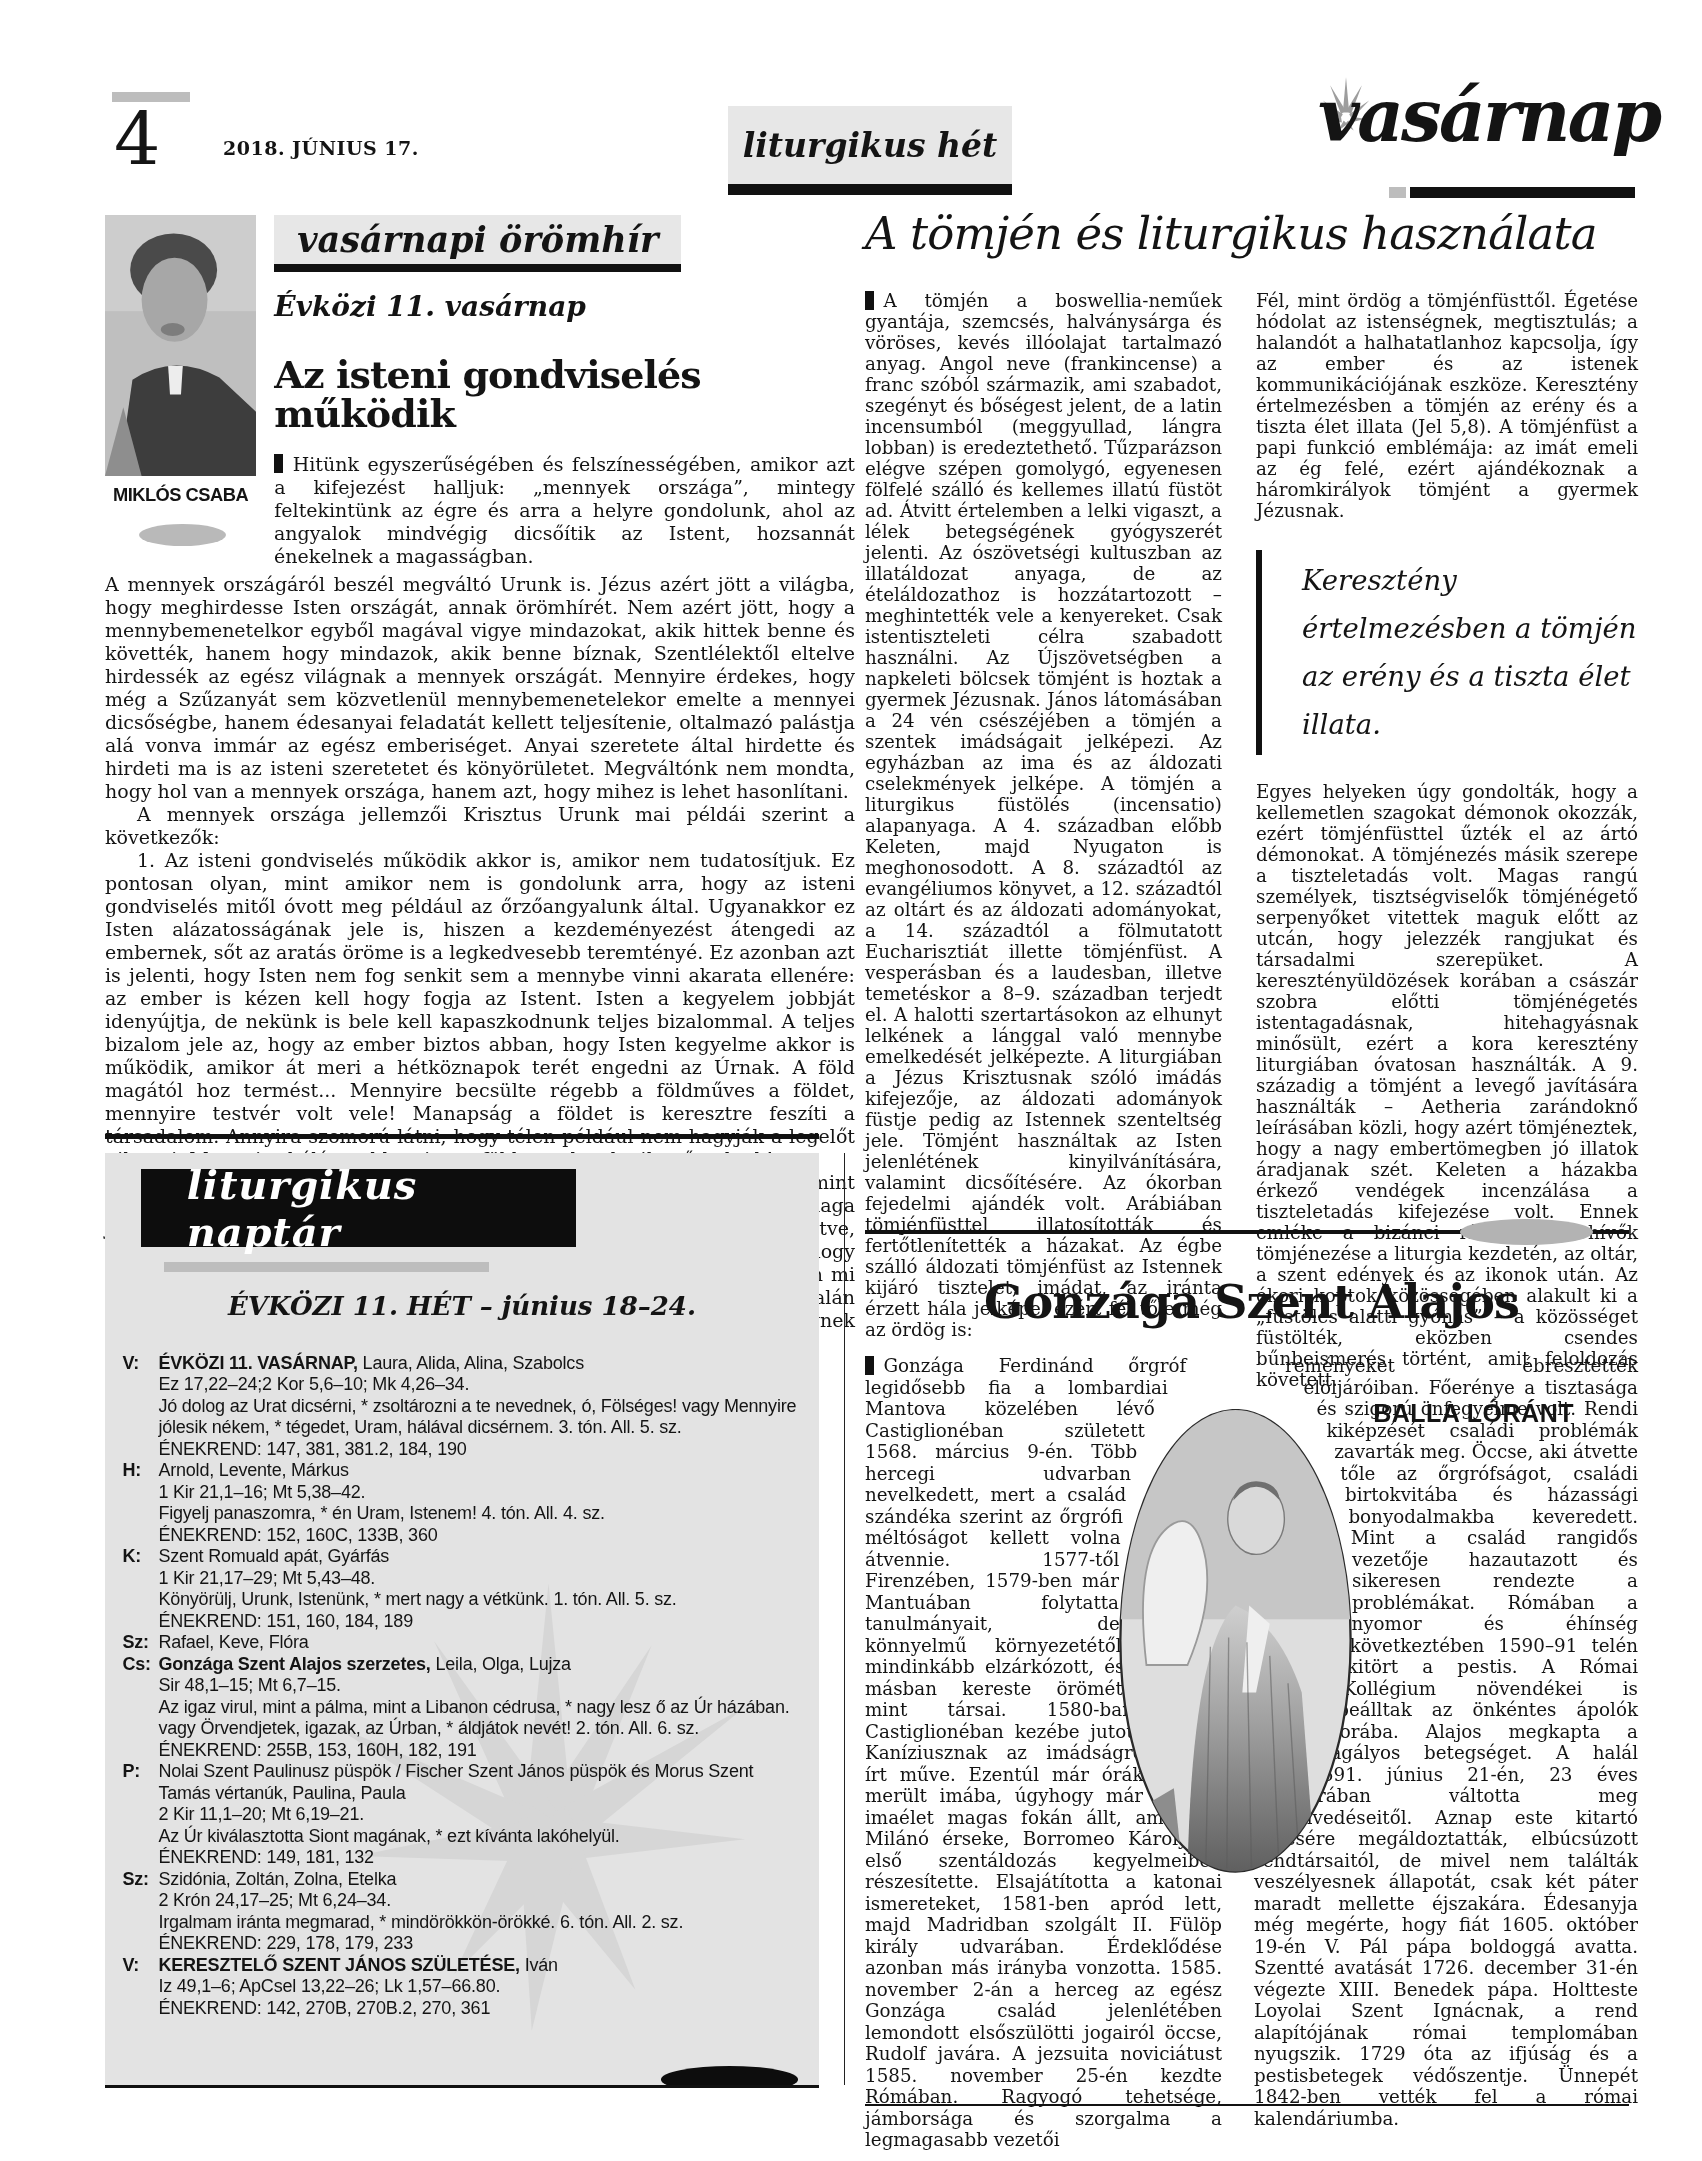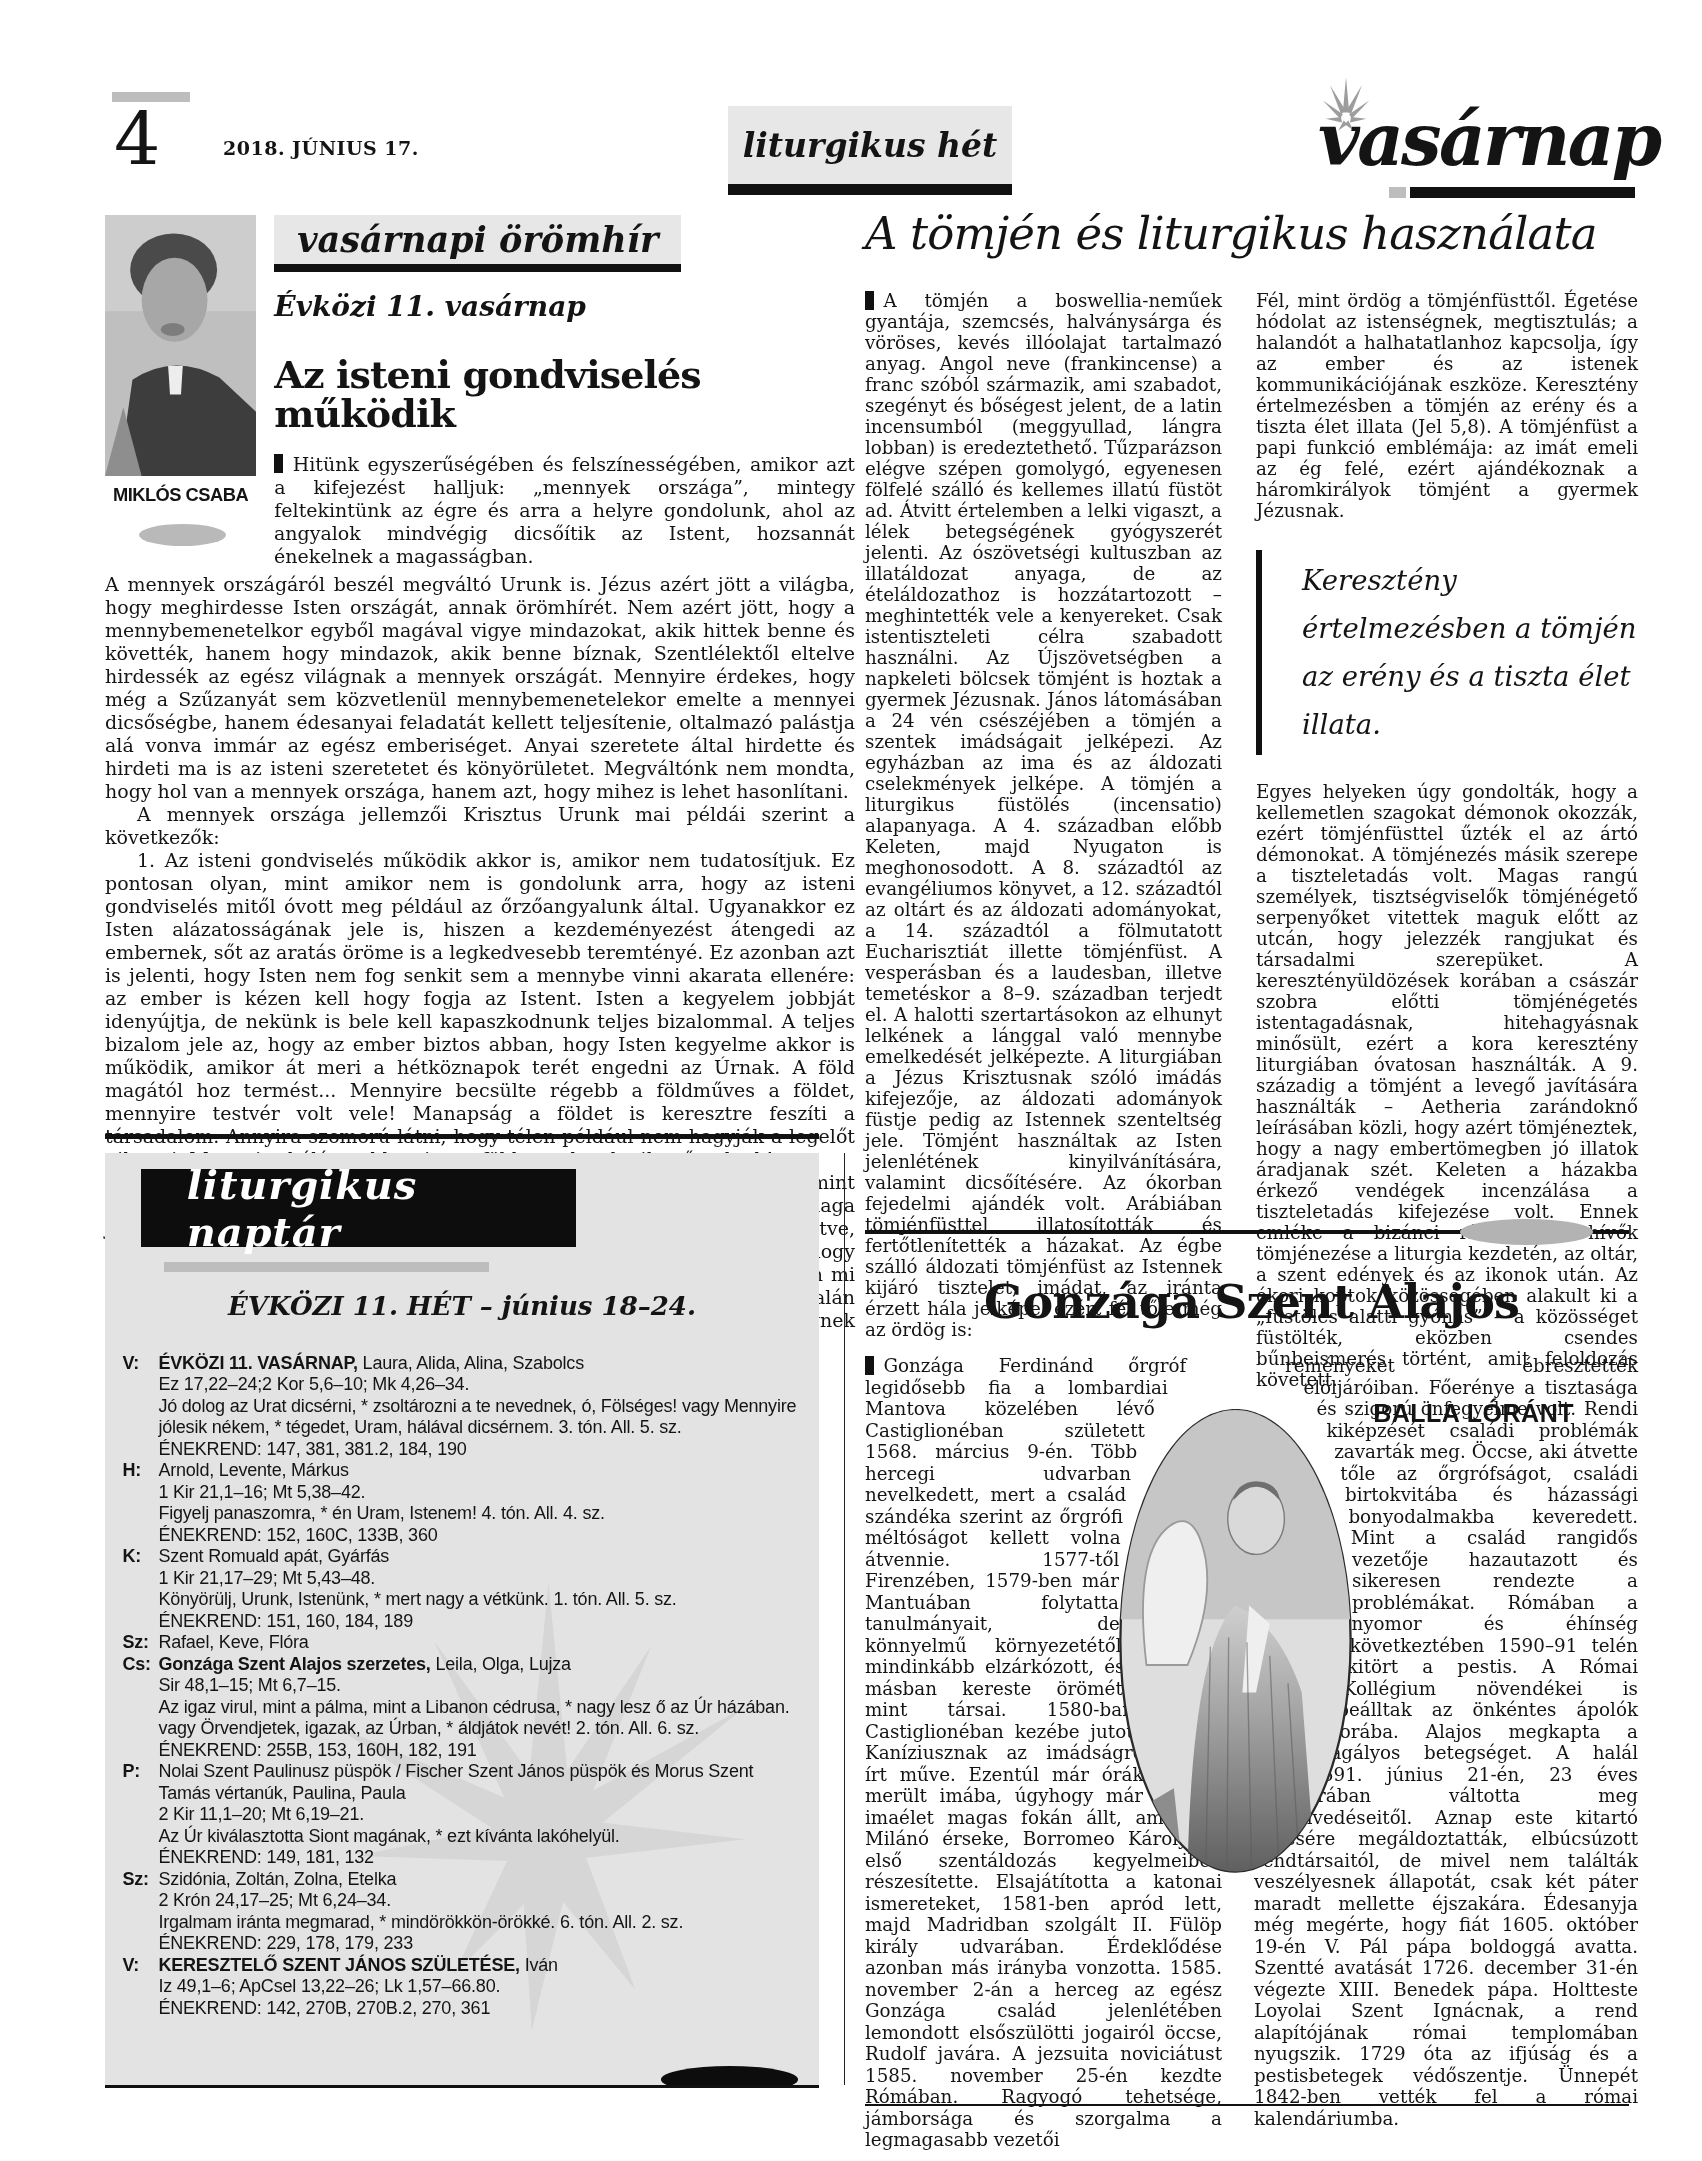--- a/index.html
+++ b/index.html
@@ -6,21 +6,21 @@
   #page{position:relative;width:1702px;height:2161px;background:#ffffff;
         font-family:"DejaVu Serif","Liberation Serif",serif;color:#141414;overflow:hidden;}
   
   .graybar{position:absolute;background:#bdbdbd;}
   #page-number{position:absolute;left:114px;top:103px;font-size:73px;line-height:1;font-weight:normal;}
   #issue-date{position:absolute;left:215px;top:137px;font-size:19px;font-weight:bold;letter-spacing:0.5px;margin-left:8px;}
   #section-flag{position:absolute;left:728px;top:106px;width:284px;height:78px;background:#e7e7e7;
      display:flex;align-items:center;justify-content:center;}
   #section-flag .t{font-style:italic;font-weight:bold;font-size:33px;}
   #section-flag-bar{position:absolute;left:728px;top:184px;width:284px;height:11px;background:#111;}
-  #masthead{position:absolute;left:1318px;top:104px;width:320px;}
+  #masthead{position:absolute;left:1318px;top:80px;width:320px;}
   #masthead .t{font-style:italic;font-weight:bold;font-size:72px;letter-spacing:-2.7px;line-height:1;}
   #masthead-bar{position:absolute;left:1410px;top:187px;width:225px;height:11px;background:#111;}
   #masthead-sq{position:absolute;left:1389px;top:187px;width:17.4px;height:11px;background:#bdbdbd;}
   #masthead-flame{position:absolute;left:1321px;top:77px;}
   
   #gospel{position:absolute;left:105px;top:215px;width:750px;}
   #photo-block{float:left;width:151px;margin:0 18.3px 7.3px 0;}
   #photo-block svg{display:block;}
   .photo-caption{font-family:"Liberation Sans",sans-serif;font-weight:bold;font-size:18.3px;
      text-align:center;margin-top:8.2px;letter-spacing:-0.5px;}

